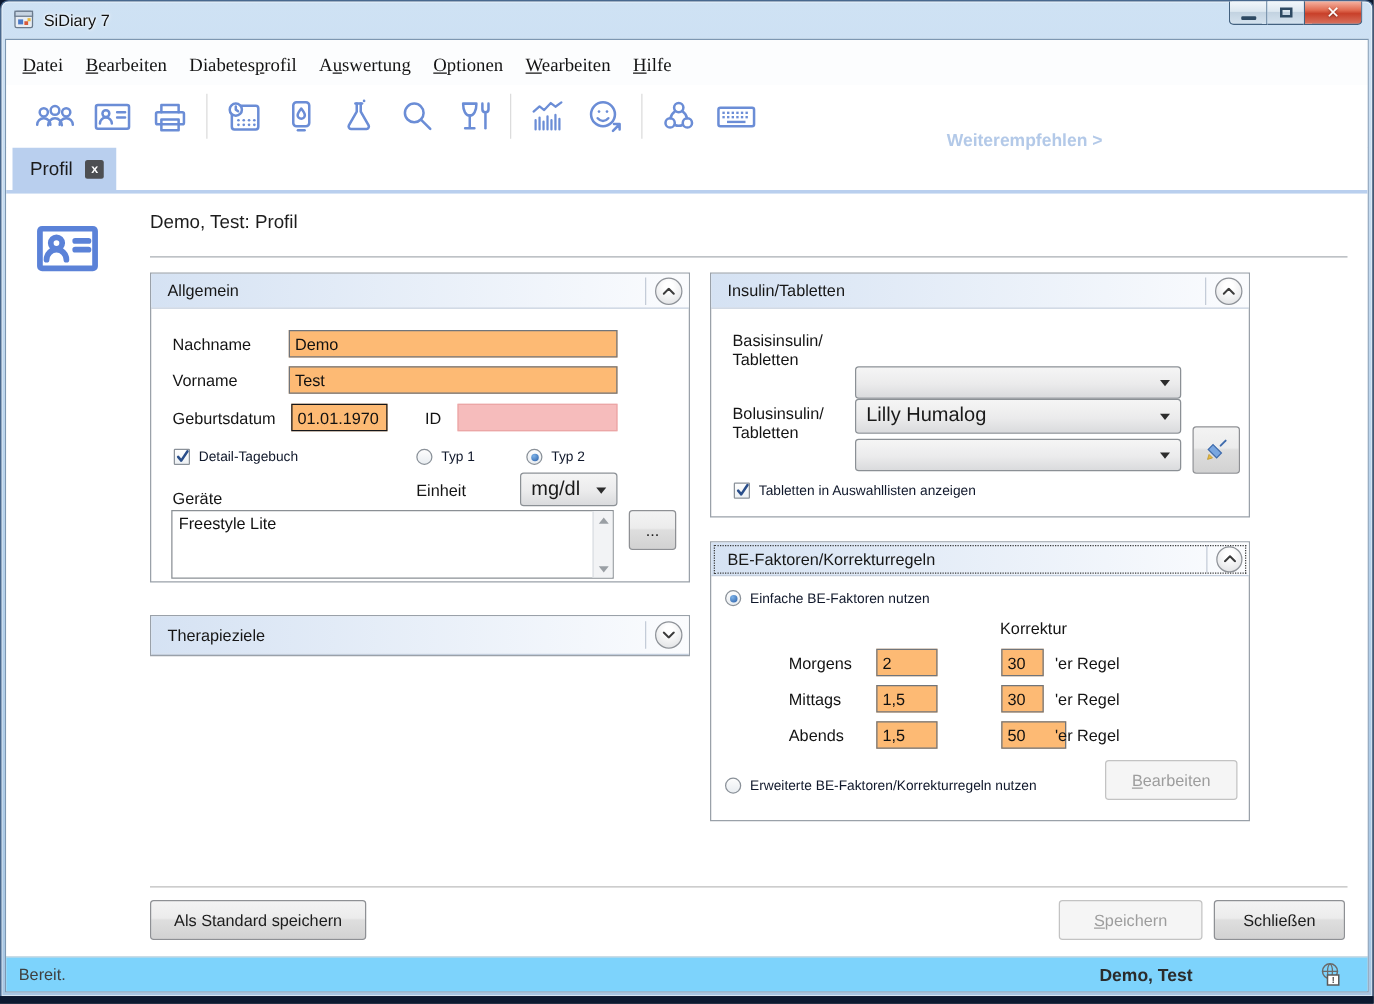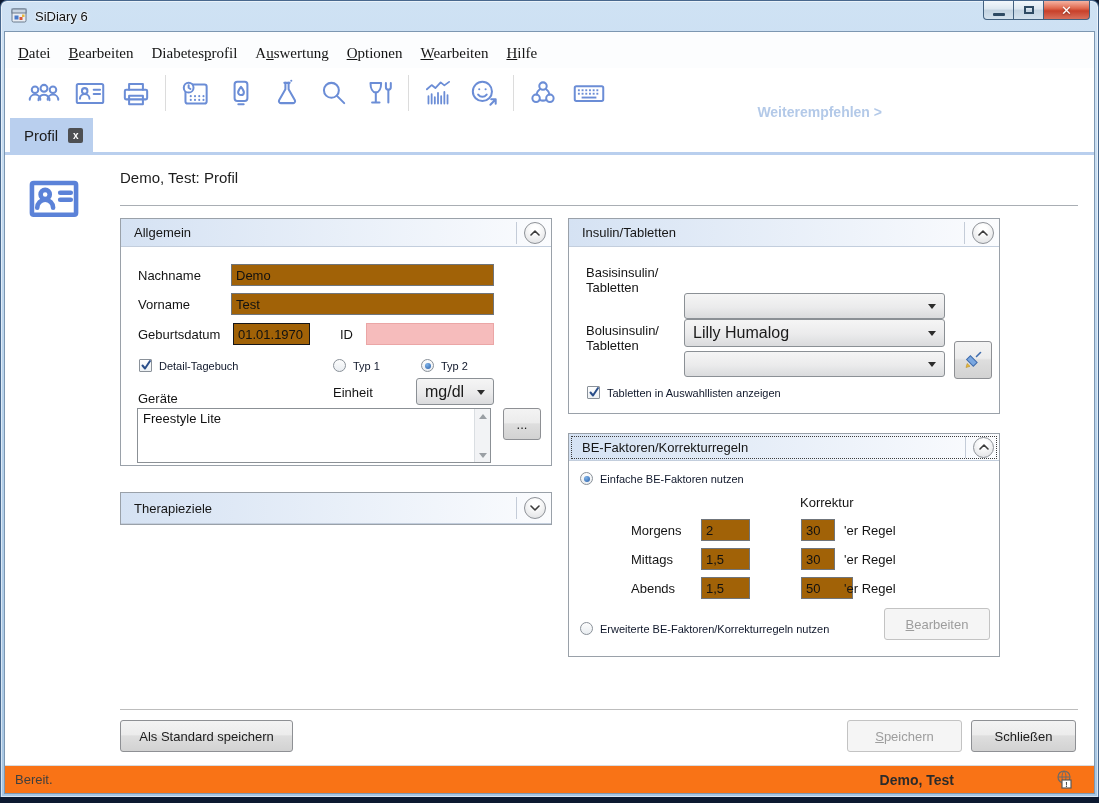--- a/index.html
+++ b/index.html
@@ -90,21 +90,21 @@
   .gb-tools { margin-left:auto; display:flex; align-items:center; padding-right:5px; }
   .gb-divider { width:1px; height:22px; background:#c4ccd8; margin-right:7px; }
   .collapse-btn {
     width:22px; height:22px; border-radius:50%; border:1px solid #8e9298;
     background:radial-gradient(circle at 50% 30%, #ffffff 20%, #e3e4e6 85%);
     display:flex; align-items:center; justify-content:center;
   }
   
   .lbl { position:absolute; font-size:13px; color:#141414; white-space:nowrap; }
   .tb {
-    position:absolute; border:1px solid #70757b; background:#a16207;
+    position:absolute; border:1px solid #70757b; background:#fdba74;
     font-family:inherit; font-size:13px; color:#111; padding:0 4px; height:22px;
   }
   .tb.dark { border-color:#15161a; }
   .tb.pink { background:#f6bcbc; border-color:#eba6a6; }
   .cb { width:13px; height:13px; border:1px solid #8a9199; border-radius:1px;
         background:linear-gradient(#fefefe,#edf1f4); position:relative; flex:none; }
   .cb svg { position:absolute; left:0px; top:-1px; }
   .rb { width:13px; height:13px; border:1px solid #8a9199; border-radius:50%;
         background:linear-gradient(#fdfdfd,#e9edf1); position:relative; flex:none; }
   .rb.sel::after { content:""; position:absolute; left:2.5px; top:2.5px; width:6px; height:6px;
@@ -131,21 +131,21 @@
   .btn {
     position:absolute; border:1px solid #8e9094; border-radius:3px;
     background:linear-gradient(#f3f3f3,#ececec 45%,#dedede 50%,#d2d2d2);
     font-family:inherit; font-size:13px; color:#1c1c1c;
     display:flex; align-items:center; justify-content:center;
   }
   .btn.disabled { background:#f5f5f5; color:#9d9d9d; border-color:#c3c3c3; }
   .btn .key { text-decoration:underline; }
   
   .statusbar {
-    height:28px; flex:none; background:#f97316; border-top:1px solid #d9dbde;
+    height:28px; flex:none; background:#7dd3fc; border-top:1px solid #d9dbde;
     position:relative; display:flex; align-items:center;
   }
   .status-left { margin-left:10px; font-size:13px; color:#3f3f3f; }
   .status-user { position:absolute; right:140px; font-size:14px; font-weight:bold; color:#2b2b2b; }
   .status-icon { position:absolute; right:18px; top:3px; }
   .bottom-strip { position:absolute; left:0; bottom:0; width:1099px; height:6px; background:#0c1930; }
 </style>
 </head>
 <body>
 
@@ -153,21 +153,21 @@
   <div class="window">
 
     <div class="titlebar">
       <svg class="app-icon" viewBox="0 0 18 16">
         <rect x="1" y="1" width="14" height="13" rx="1.5" fill="#e8edf3" stroke="#6a7a8c"></rect>
         <rect x="1" y="1" width="14" height="4" fill="#c7d4e2" stroke="#6a7a8c"></rect>
         <rect x="3.5" y="7.5" width="4" height="4" fill="#4a7ac8"></rect>
         <rect x="8.5" y="9" width="3" height="3" fill="#d85a3a"></rect>
         <rect x="11" y="6.5" width="2.5" height="2.5" fill="#e8b93c"></rect>
       </svg>
-      <span class="titlebar-text">SiDiary 6</span>
+      <span class="titlebar-text">SiDiary 7</span>
       <div class="win-controls">
         <div class="win-ctl min">
             <div class="min-glyph"></div>
           </div>
         <div class="win-ctl max">
             <div class="max-glyph"></div>
           </div>
         <div class="win-ctl close">
             <span>✕</span>
           </div>

